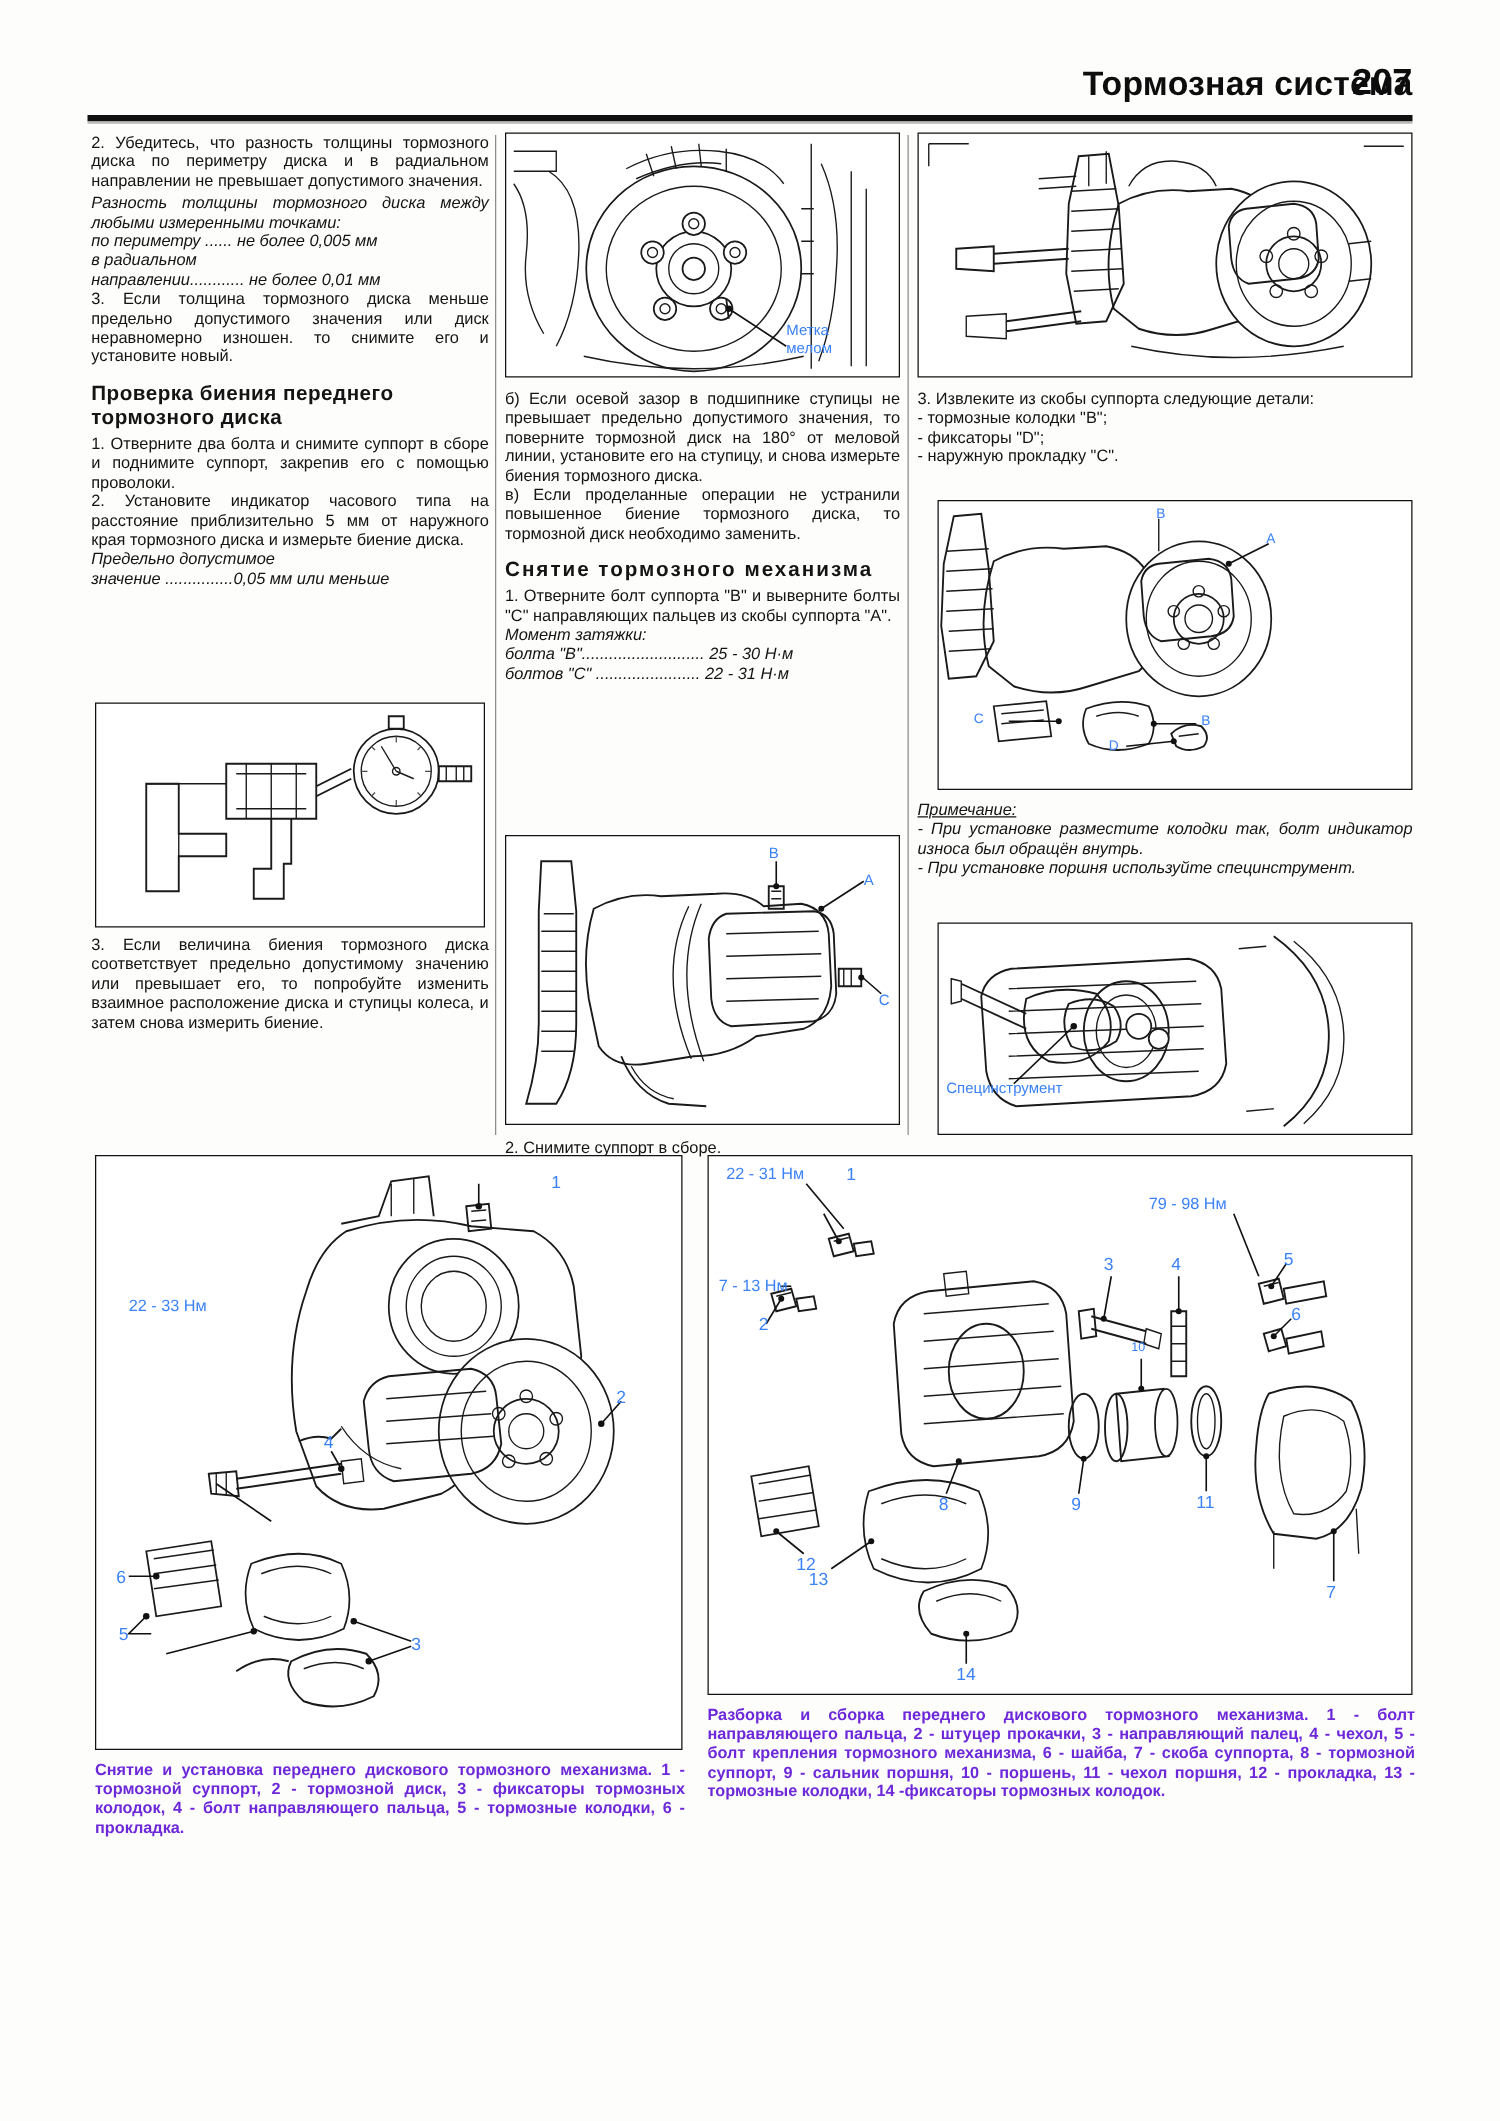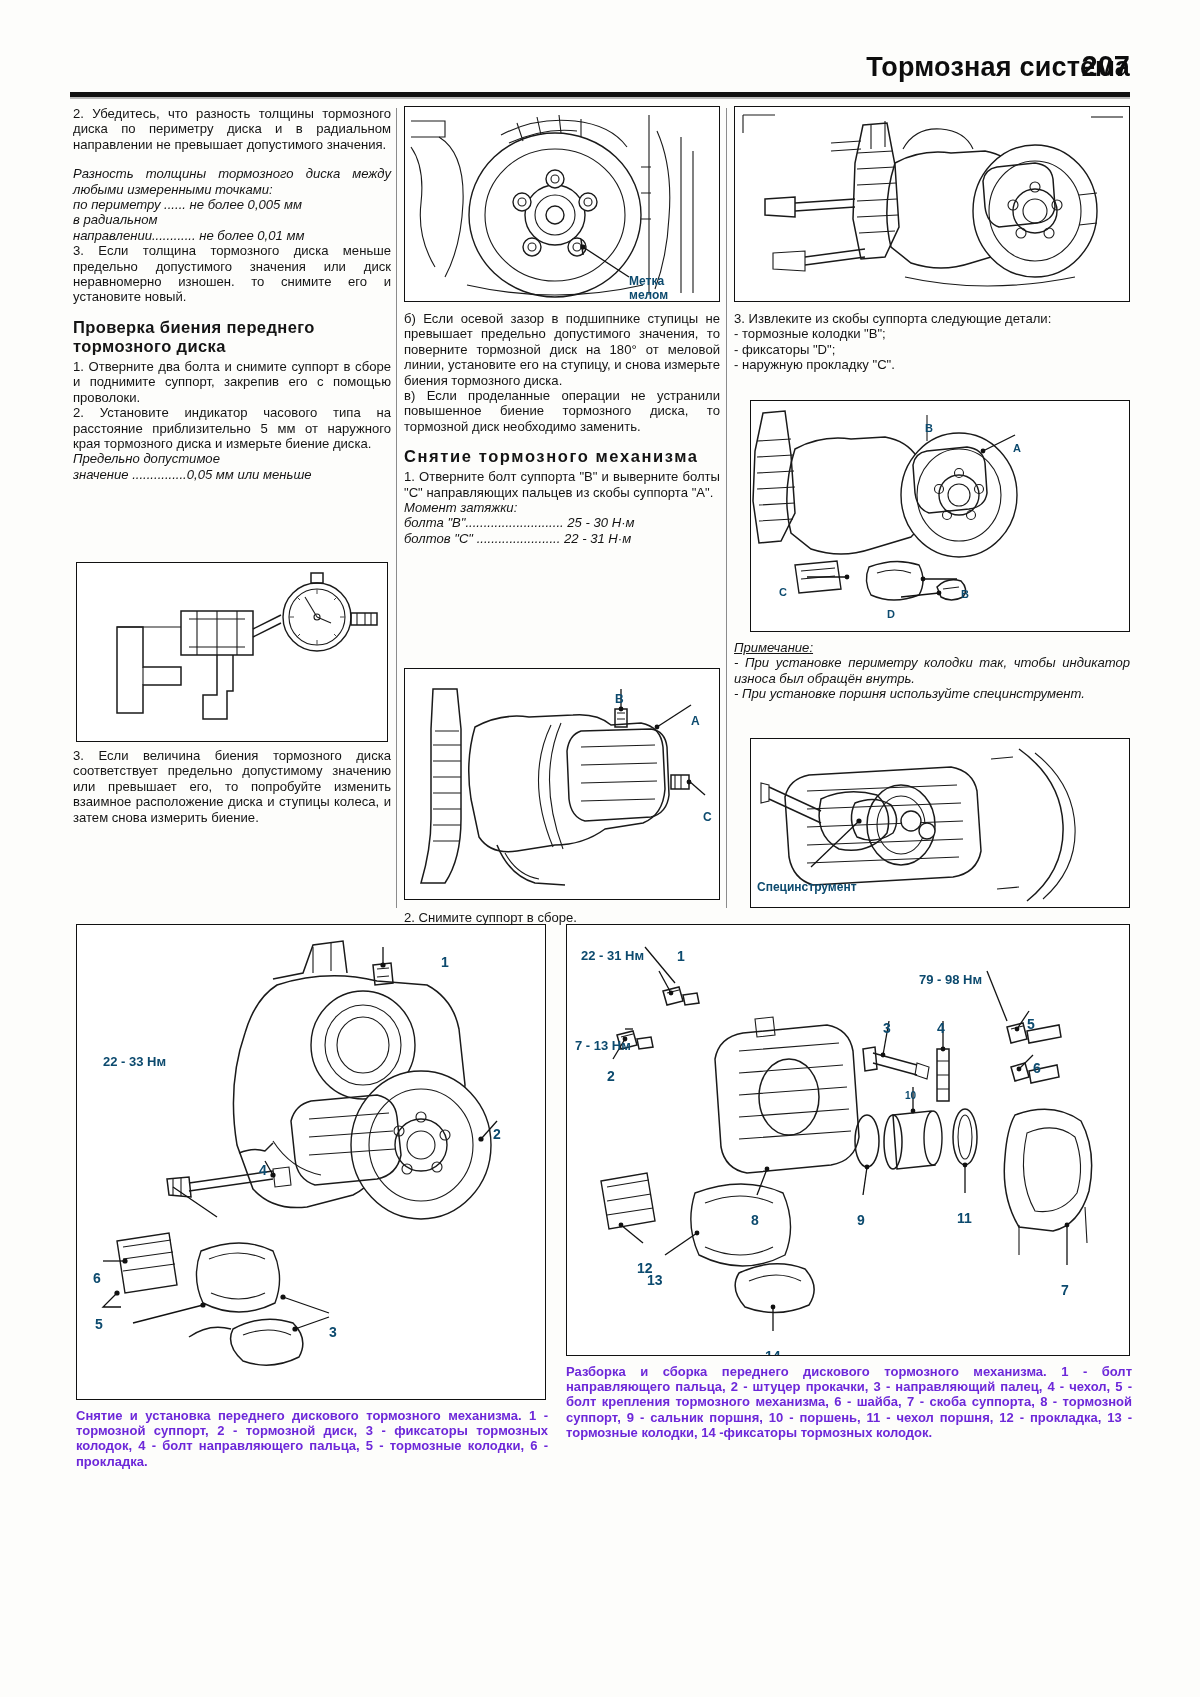--- a/index.html
+++ b/index.html
@@ -57,23 +57,22 @@
     position:absolute;
     border:1.6px solid #111;
     background:#fff;
     overflow:hidden;
   }
   .figcap {
     position:absolute; font-size:13px; line-height:15.2px;
     font-weight:bold; text-align:justify; color:#6d28d9;
   }
   .lbl {
-    position:absolute; font-size:12px; font-weight:bold; color:#0c4a6e;
+    position:absolute; font-size:12px; font-weight:normal; color:#3b82f6;
     white-space:nowrap;
-    margin-top:17px;
   }
   .lbl.small { font-size:11px; }
 
   .sep-v { position:absolute; background:#8c8c8c; width:1.4px; }
 
   
   svg { display:block; }
   .sk { stroke:#1a1a1a; fill:none; stroke-width:1.5; }
   .sk2 { stroke:#1a1a1a; fill:none; stroke-width:1.1; }
   .skf { stroke:#1a1a1a; fill:#fff; stroke-width:1.4; }
@@ -90,21 +89,21 @@
     <div class="hdr-title">Тормозная система</div>
     <div class="hdr-page">207</div>
   </div>
   <div class="hdr-rule"></div>
 
   <div class="sep-v" style="left:396px;top:108px;height:800px;"></div>
   <div class="sep-v" style="left:726px;top:108px;height:800px;"></div>
 
   <div class="col" style="left:73px;top:106px;width:318px;">
     <p>2. Убедитесь, что разность толщины тормозного диска по периметру диска и в радиальном направлении не превышает допустимого значения.</p>
-    <p class="ital" style="margin-top:14px;">Разность толщины тормозного диска между любыми измеренными точками:</p>
+    <p class="ital" style="margin-top:2px;">Разность толщины тормозного диска между любыми измеренными точками:</p>
     <p class="ital ind">по периметру ...... не более 0,005 мм</p>
     <p class="ital ind">в радиальном</p>
     <p class="ital ind">направлении............ не более 0,01 мм</p>
     <p>3. Если толщина тормозного диска меньше предельно допустимого значения или диск неравномерно изношен. то снимите его и установите новый.</p>
     <div class="h2" style="margin-top:13px;">Проверка биения переднего тормозного диска</div>
     <p style="margin-top:2px;">1. Отверните два болта и снимите суппорт в сборе и поднимите суппорт, закрепив его с помощью проволоки.</p>
     <p>2. Установите индикатор часового типа на расстояние приблизительно 5 мм от наружного края тормозного диска и измерьте биение диска.</p>
     <p class="ital">Предельно допустимое</p>
     <p class="ital">значение ...............0,05 мм или меньше</p>
   </div>
@@ -338,21 +337,21 @@
     </svg>
     <div class="lbl small" style="left:174px;top:4px;">B</div>
     <div class="lbl small" style="left:262px;top:24px;">A</div>
     <div class="lbl small" style="left:28px;top:168px;">C</div>
     <div class="lbl small" style="left:210px;top:170px;">B</div>
     <div class="lbl small" style="left:136px;top:190px;">D</div>
   </div>
 
   <div class="col" style="left:734px;top:640px;width:396px;">
     <p class="ital" style="text-decoration:underline;">Примечание:</p>
-    <p class="ital ind">- При установке периметру колодки так, чтобы индикатор износа был обращён внутрь.</p>
+    <p class="ital ind">- При установке разместите колодки так, болт индикатор износа был обращён внутрь.</p>
     <p class="ital ind">- При установке поршня используйте специнструмент.</p>
   </div>
 
   <div class="fig" style="left:750px;top:738px;width:380px;height:170px;">
     <svg width="380" height="170" viewBox="0 0 380 170">
 
       <path class="sk" d="M58 36 L200 28 Q222 32 226 52 L230 112 Q226 134 202 138 L62 146 Q42 140 38 118 L34 58 Q38 40 58 36 Z"></path>
       <path class="sk2" d="M56 52 L206 46 M56 70 L210 64 M56 88 L212 82 M56 106 L212 100 M56 124 L208 118"></path>
 
       <ellipse class="sk" cx="150" cy="86" rx="34" ry="40"></ellipse>

